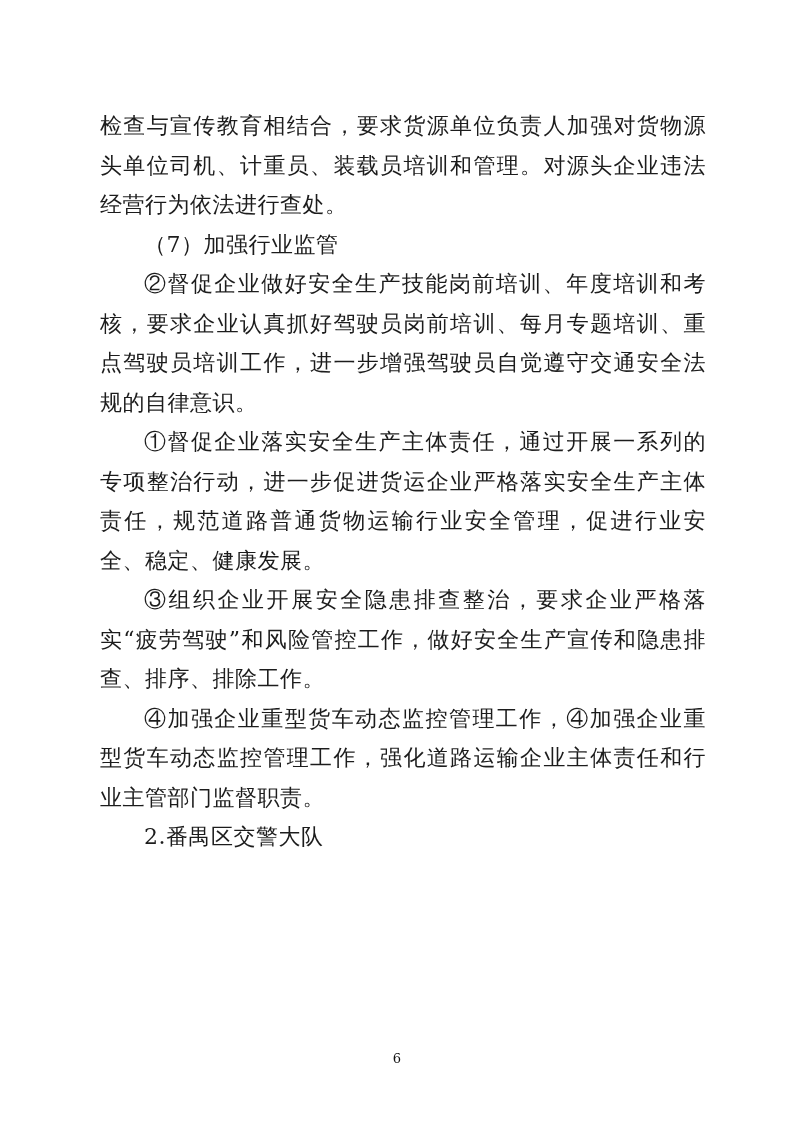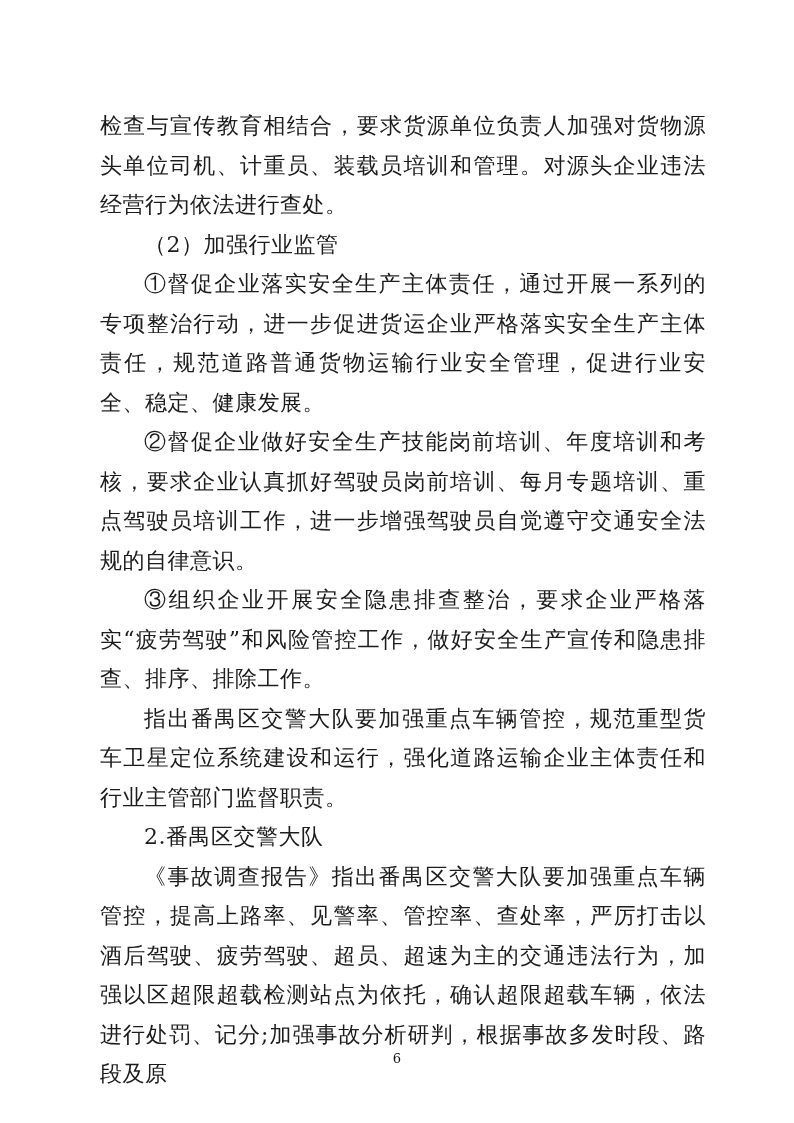--- a/index.html
+++ b/index.html
@@ -55,24 +55,23 @@
     color: #111;
     letter-spacing: 0;
   }
 </style>
 </head>
 <body>
 
 <div class="page">
   <div class="doc-body">
       <p class="">检查与宣传教育相结合，要求货源单位负责人加强对货物源头单位司机、计重员、装载员培训和管理。对源头企业违法经营行为依法进行查处。</p>
-      <p class="indent ">（2）加强行业监管</p>
+      <p class="indent ">（7）加强行业监管</p>
+      <p class="indent ">②督促企业做好安全生产技能岗前培训、年度培训和考核，要求企业认真抓好驾驶员岗前培训、每月专题培训、重点驾驶员培训工作，进一步增强驾驶员自觉遵守交通安全法规的自律意识。</p>
       <p class="indent ">①督促企业落实安全生产主体责任，通过开展一系列的专项整治行动，进一步促进货运企业严格落实安全生产主体责任，规范道路普通货物运输行业安全管理，促进行业安全、稳定、健康发展。</p>
-      <p class="indent ">②督促企业做好安全生产技能岗前培训、年度培训和考核，要求企业认真抓好驾驶员岗前培训、每月专题培训、重点驾驶员培训工作，进一步增强驾驶员自觉遵守交通安全法规的自律意识。</p>
       <p class="indent ">③组织企业开展安全隐患排查整治，要求企业严格落实“疲劳驾驶”和风险管控工作，做好安全生产宣传和隐患排查、排序、排除工作。</p>
-      <p class="indent ">指出番禺区交警大队要加强重点车辆管控，规范重型货车卫星定位系统建设和运行，强化道路运输企业主体责任和行业主管部门监督职责。</p>
+      <p class="indent ">④加强企业重型货车动态监控管理工作，④加强企业重型货车动态监控管理工作，强化道路运输企业主体责任和行业主管部门监督职责。</p>
       <p class="indent bold">2.番禺区交警大队</p>
-      <p class="indent ">《事故调查报告》指出番禺区交警大队要加强重点车辆管控，提高上路率、见警率、管控率、查处率，严厉打击以酒后驾驶、疲劳驾驶、超员、超速为主的交通违法行为，加强以区超限超载检测站点为依托，确认超限超载车辆，依法进行处罚、记分;加强事故分析研判，根据事故多发时段、路段及原</p>
     </div>
   <div class="page-footer">
     <span class="page-number">6</span>
   </div>
 </div>
 
 </body></html>

